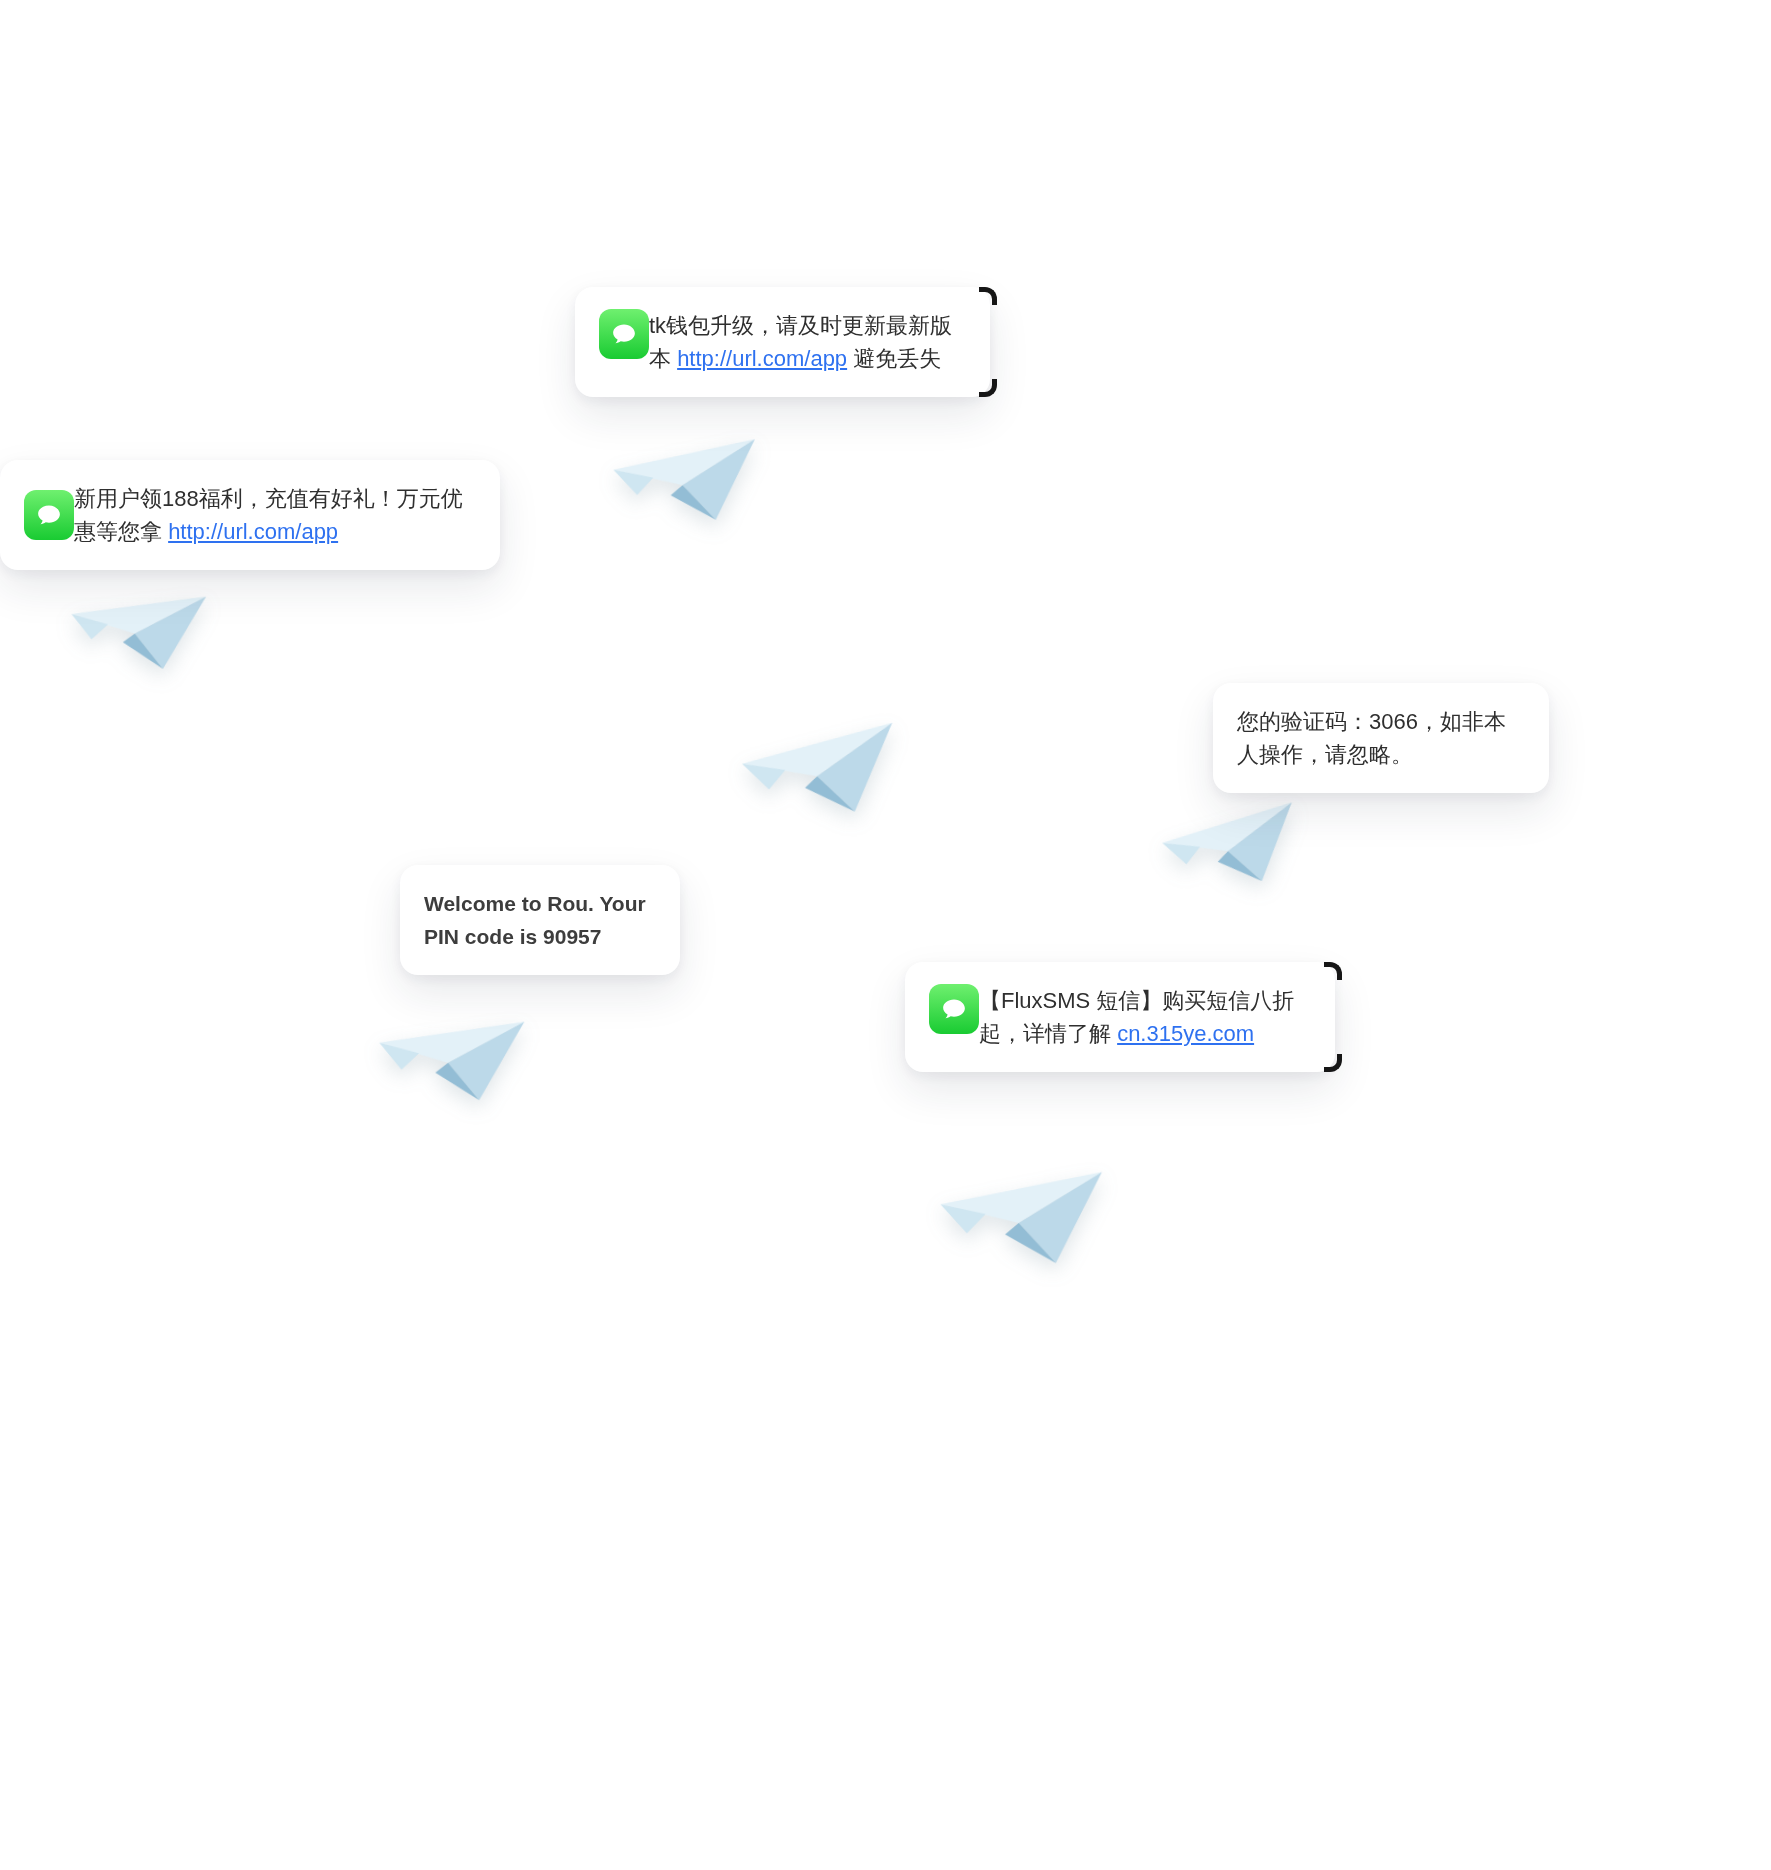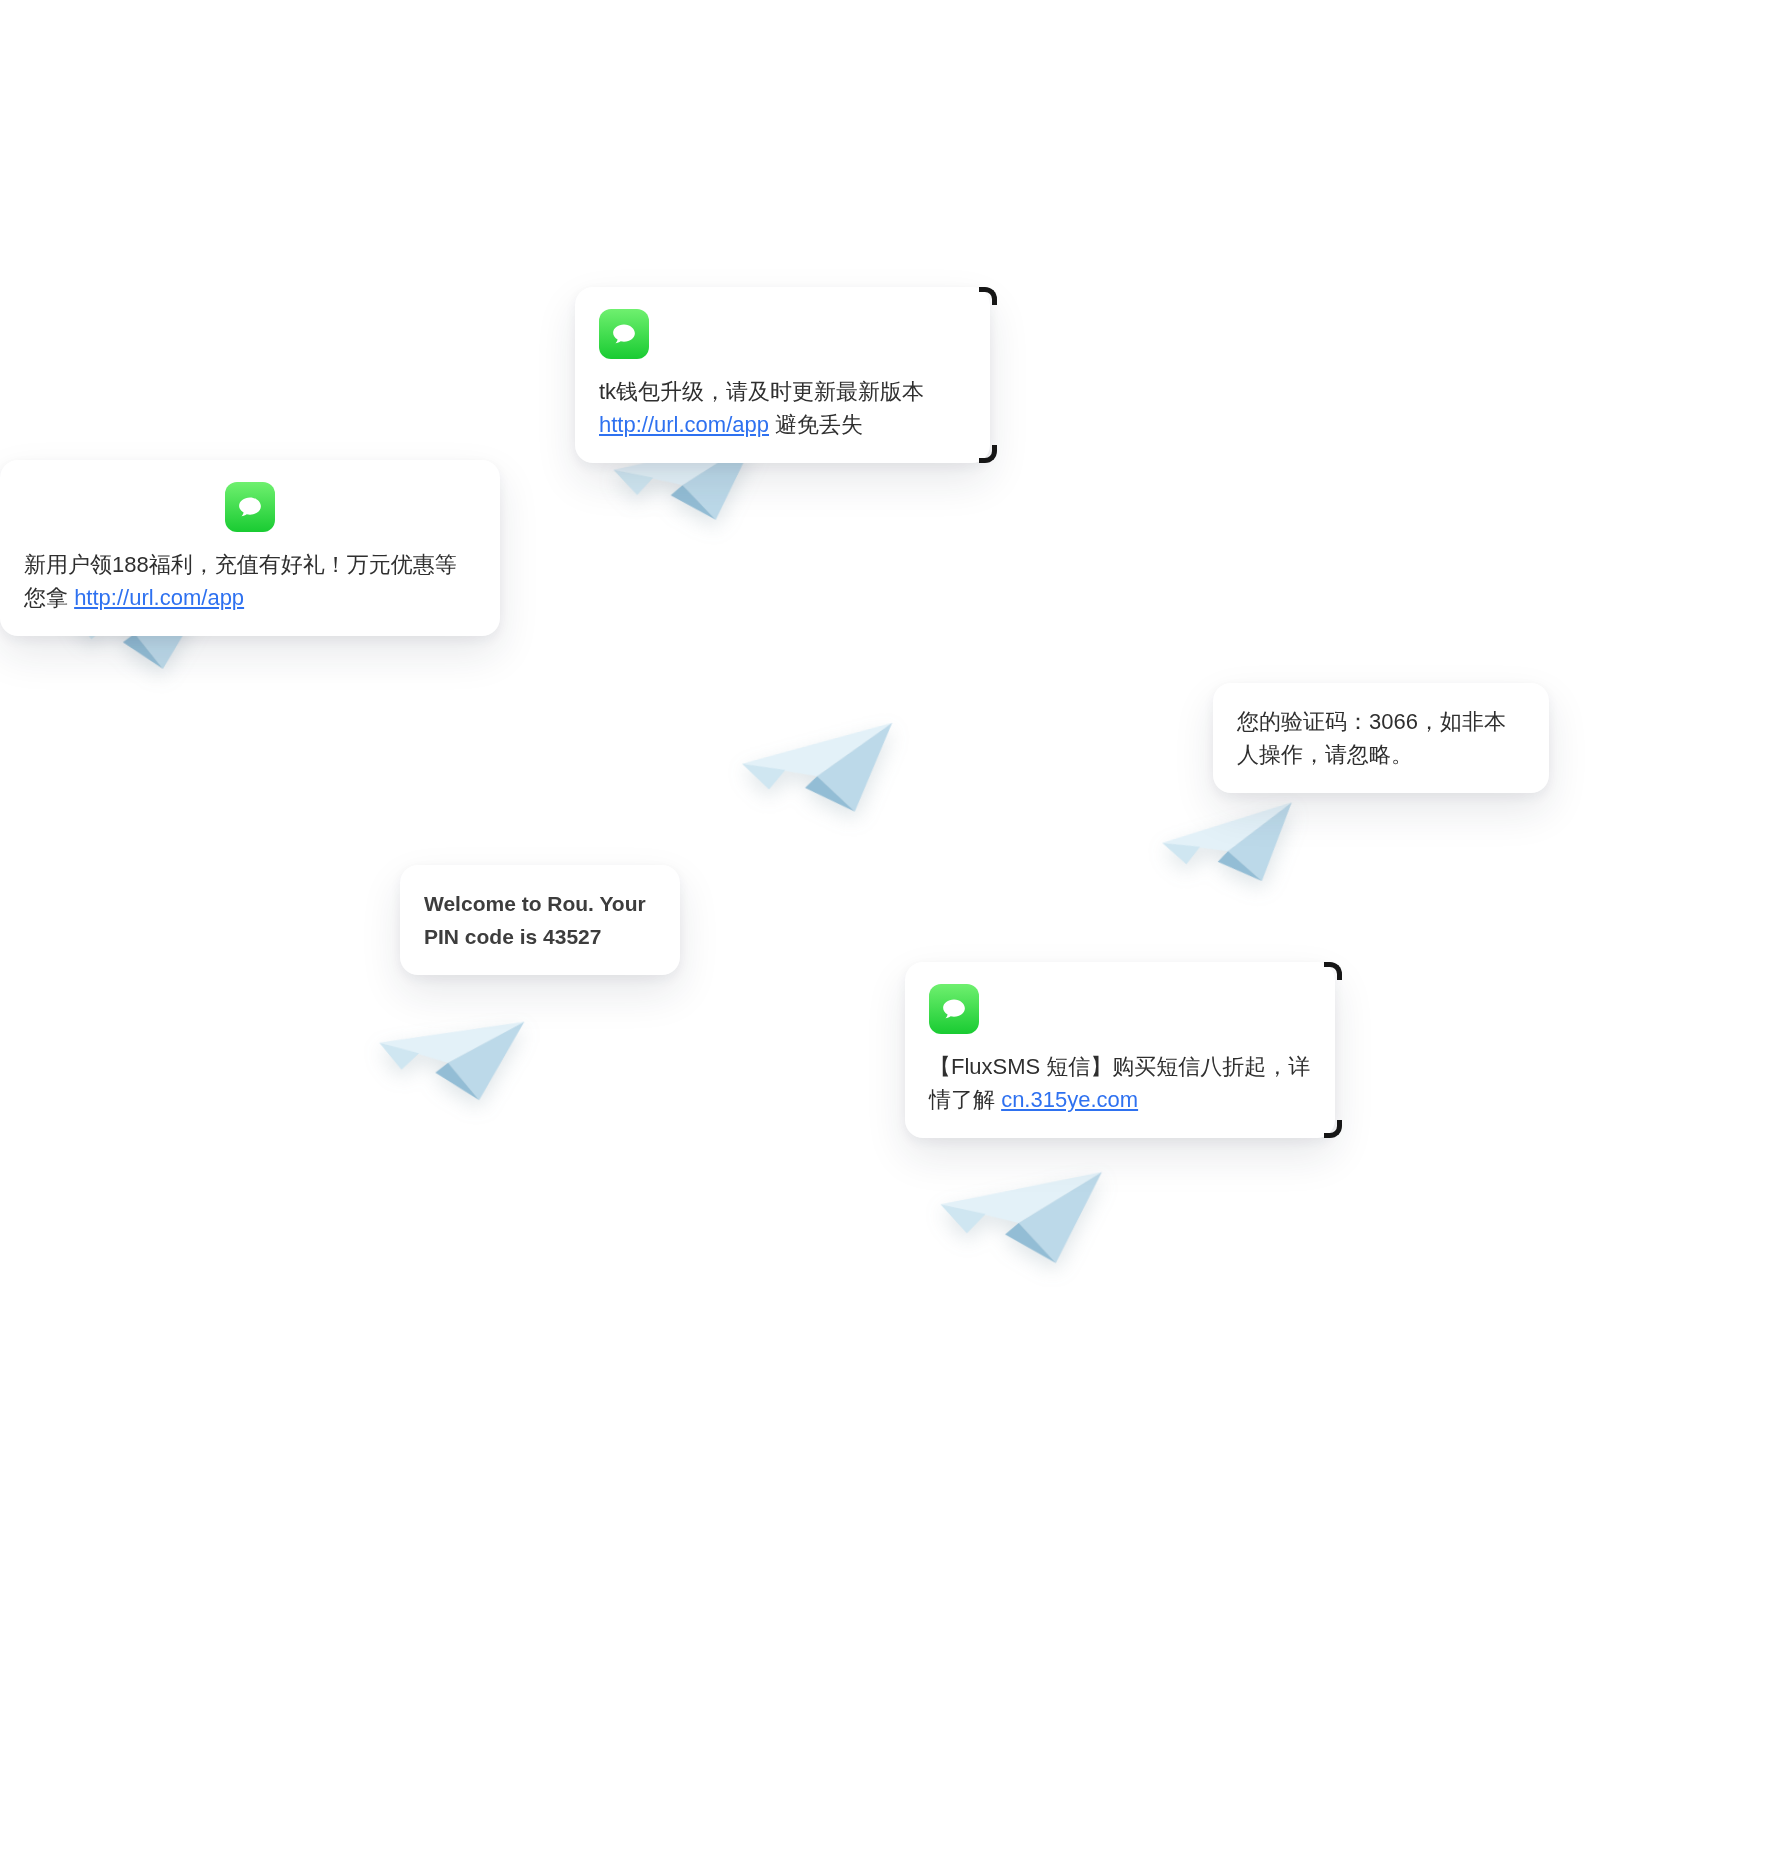--- a/index.html
+++ b/index.html
@@ -20,24 +20,22 @@
 
   
   .bubble {
     position: absolute;
     background: #ffffff;
     border-radius: 18px;
     box-shadow: 0 18px 42px rgba(30, 40, 60, 0.10), 0 4px 12px rgba(30, 40, 60, 0.06);
     padding: 22px 24px;
     display: flex;
     align-items: flex-start;
-    gap: 16px;
     box-sizing: border-box;
     z-index: 2;
-    flex-direction: column;
   }
   .msg-text {
     font-size: 22px;
     line-height: 33px;
     color: #2f2f2f;
     word-break: break-word;
   }
   .msg-text a, .msg-link {
     color: #2e71f0;
     text-decoration: underline;
@@ -127,21 +125,21 @@
     </span>
     <span class="msg-text"><span>新用户领188福利，充值有好礼！万元优惠等您拿 </span><span class="msg-link">http://url.com/app</span><span></span></span>
   </div>
 
 
   <div class="bubble bubble-3">
     <span class="msg-text"><span>您的验证码：3066，如非本人操作，请忽略。</span></span>
   </div>
 
   <div class="bubble bubble-4">
-    <span class="msg-text"><span>Welcome to Rou. Your PIN code is 43527</span></span>
+    <span class="msg-text"><span>Welcome to Rou. Your PIN code is 90957</span></span>
   </div>
 
   <div class="bubble bubble-5">
     <span class="corner-accent tr"></span>
     <span class="corner-accent br"></span>
     <span class="chat-icon">
       <svg viewBox="0 0 100 100" aria-hidden="true">
         <path d="M50 20c-18.8 0-34 11.6-34 26 0 8.6 5.5 16.2 14 21-.9 4.6-3.2 8.9-6.6 11.8 5.8-.3 11.8-2.6 16.3-5.9 3.3.7 6.7 1.1 10.3 1.1 18.8 0 34-11.6 34-26S68.8 20 50 20z" fill="#ffffff"></path>
       </svg>
     </span>

